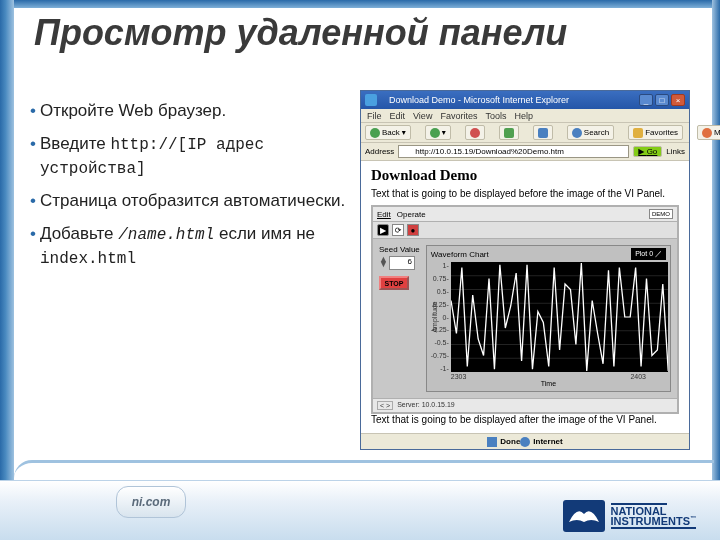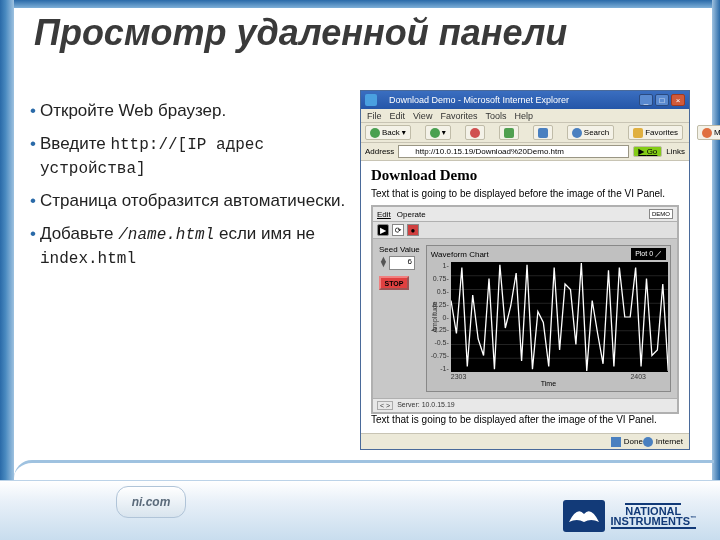--- a/index.html
+++ b/index.html
@@ -48,23 +48,23 @@
   .plot { position: relative; width: 100%; height: 110px; background: #000; display: flex; }
   .yaxis { width: 22px; background: #c0c0c0; display: flex; flex-direction: column; justify-content: space-between; font-size: 7px; text-align: right; padding: 0 2px; color: #333; }
   .plotarea { flex: 1; position: relative; }
   .plotarea svg { width: 100%; height: 100%; display: block; }
   .xaxis { display: flex; justify-content: space-between; background: #c0c0c0; font-size: 7px; padding: 1px 22px 0; color: #333; }
   .xlabel { text-align: center; font-size: 7px; background: #c0c0c0; padding-bottom: 2px; }
   .ylabel-wrap { position: absolute; left: -10px; top: 50%; transform: translateY(-50%) rotate(-90deg); font-size: 7px; color: #333; }
   .stopbtn { width: 30px; height: 14px; background: #e04040; border: 2px outset #f08080; color: #000; font-size: 7px; font-weight: bold; text-align: center; line-height: 12px; margin-top: 6px; }
   .vi-status { background: #e8e8e8; font-size: 7px; padding: 2px 4px; border-top: 1px solid #b0b0b0; color: #333; display: flex; gap: 4px; }
   .vi-status .lr { border: 1px solid #aaa; padding: 0 2px; }
-  .ie-status { position: absolute; left: 0; bottom: 0; right: 0; height: 16px; background: #ece9d8; border-top: 1px solid #c8c4b4; display: flex; align-items: center; justify-content: flex-end; padding: 0 6px; font-size: 8px; }
+  .ie-status { position: absolute; left: 0; bottom: 0; right: 0; height: 16px; background: #ece9d8; border-top: 1px solid #c8c4b4; display: flex; align-items: center; justify-content: center; padding: 0 6px; font-size: 8px; font-weight: bold; }
   .ie-status .zone { display: flex; align-items: center; gap: 3px; }
-  .ni-logo { position: absolute; right: 24px; bottom: 8px; display: flex; align-items: center; gap: 6px; text-align: center; }
+  .ni-logo { position: absolute; right: 24px; bottom: 8px; display: flex; align-items: center; gap: 6px; }
   .ni-logo .txt { font-family: "Arial Black", Arial; font-weight: 900; color: #123a78; font-size: 11px; line-height: 0.95; }
   .ni-com { position: absolute; left: 116px; bottom: 22px; width: 70px; height: 32px; border-radius: 12px; background: linear-gradient(180deg,#fff,#d8e4ee); border: 1px solid #b0c4d8; display: flex; align-items: center; justify-content: center; font-style: italic; font-weight: bold; color: #5a6a7a; font-size: 12px; }
   .eagle-svg { width:42px; height:32px; }
 </style>
 </head>
 <body>
 
 <div class="slide">
   <div class="frame-top"></div>
   <div class="frame-left"></div>

